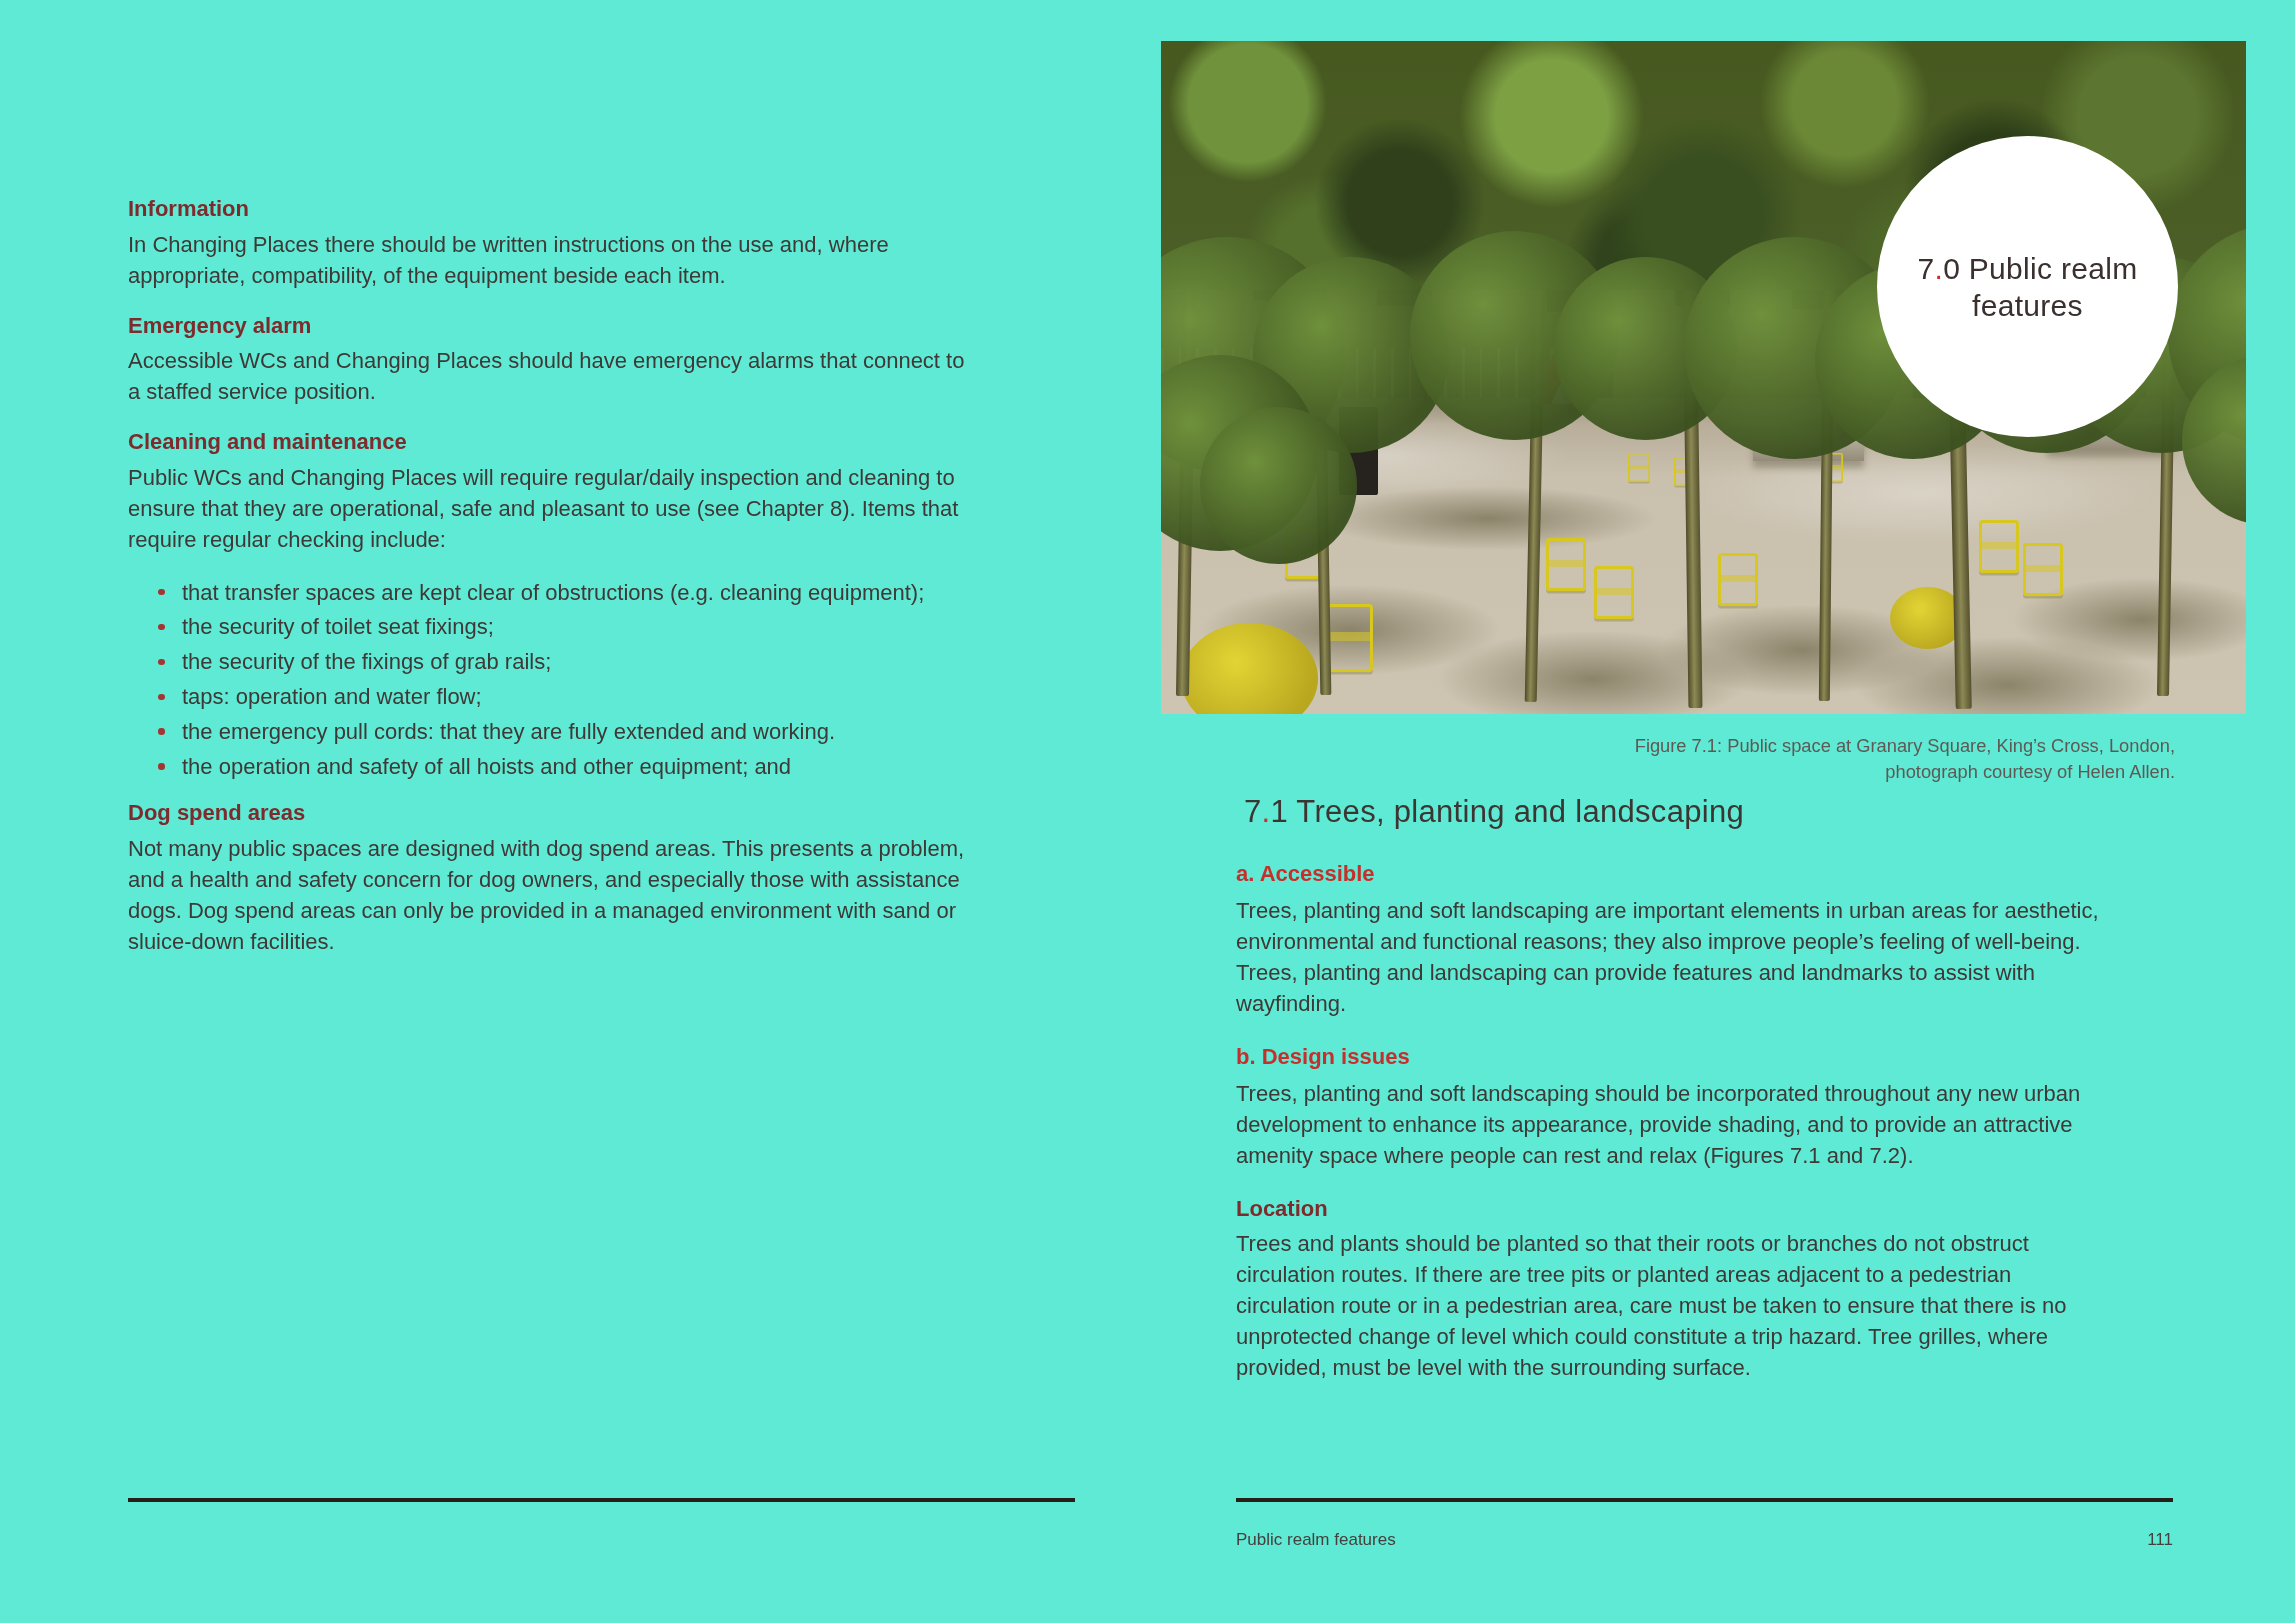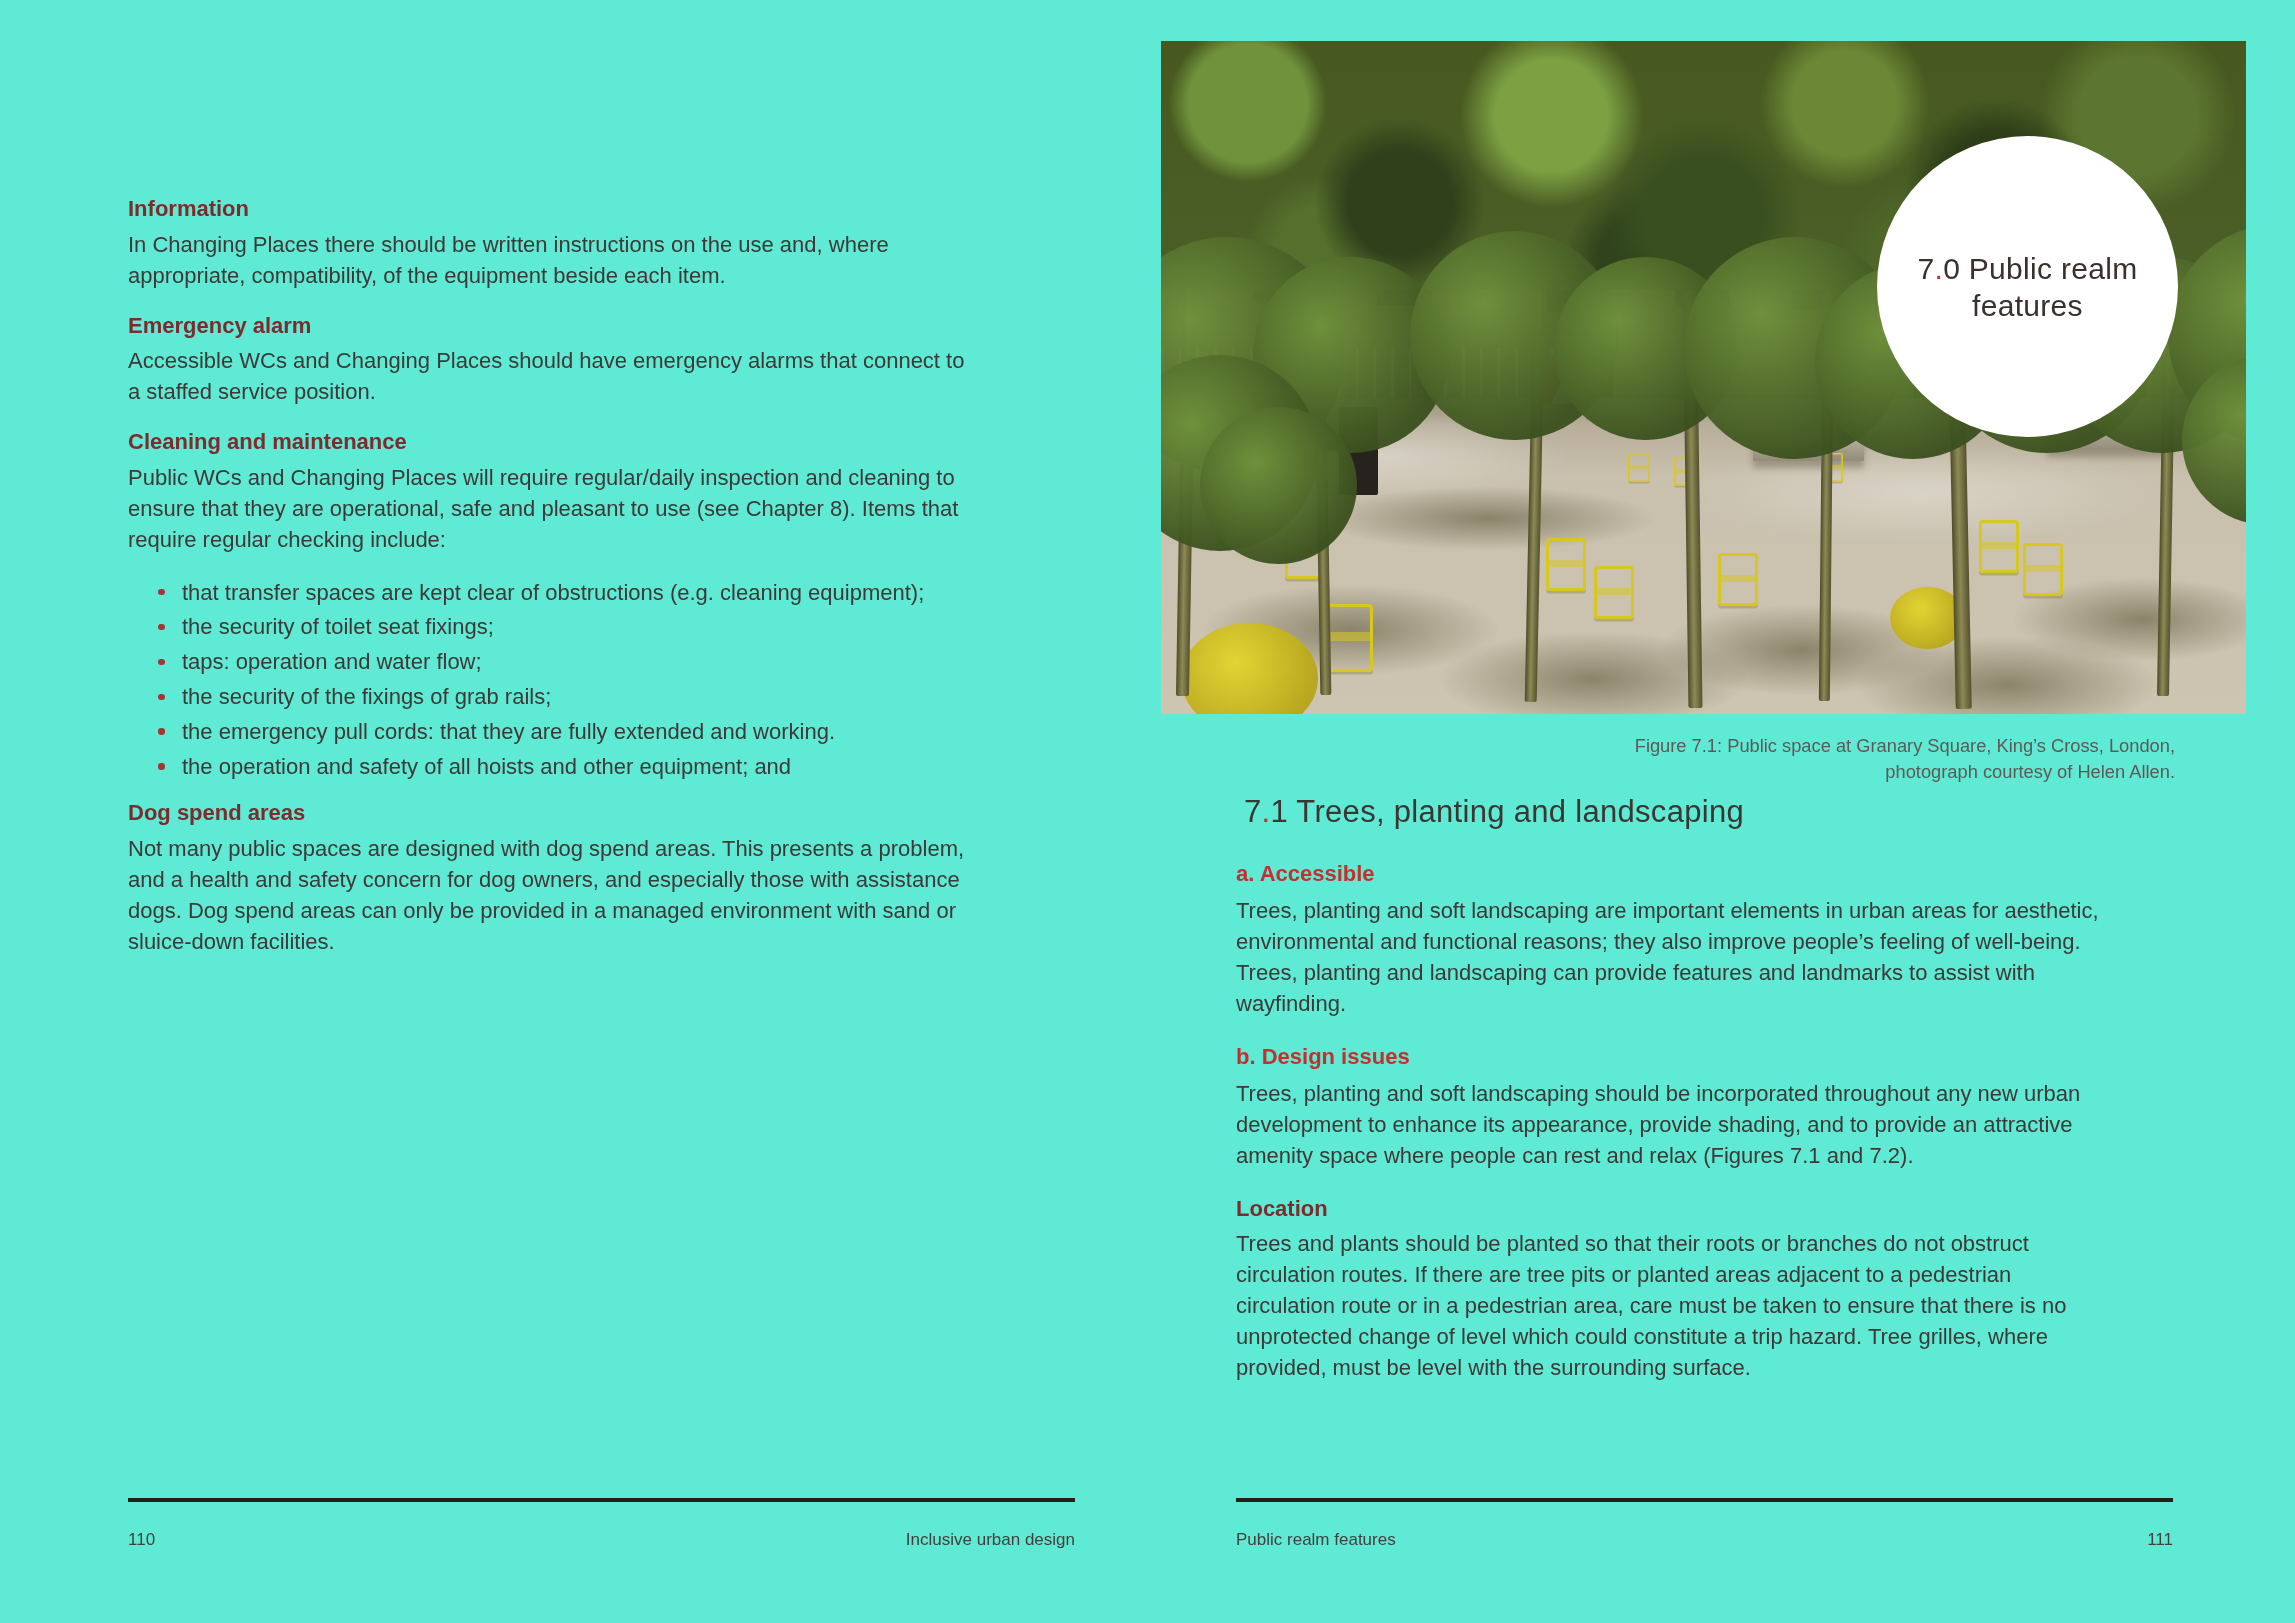--- a/index.html
+++ b/index.html
@@ -84,22 +84,22 @@
 
     <h3 class="mh">Emergency alarm</h3>
     <p>Accessible WCs and Changing Places should have emergency alarms that connect to a staffed service position.</p>
 
     <h3 class="mh">Cleaning and maintenance</h3>
     <p>Public WCs and Changing Places will require regular/daily inspection and cleaning to ensure that they are operational, safe and pleasant to use (see Chapter 8). Items that require regular checking include:</p>
 
     <ul class="checks">
       <li>that transfer spaces are kept clear of obstructions (e.g. cleaning equipment);</li>
       <li>the security of toilet seat fixings;</li>
+      <li>the security of the fixings of grab rails;</li>
       <li>taps: operation and water flow;</li>
-      <li>the security of the fixings of grab rails;</li>
       <li>the emergency pull cords: that they are fully extended and working.</li>
       <li>the operation and safety of all hoists and other equipment; and</li>
     </ul>
 
     <h3 class="mh">Dog spend areas</h3>
     <p>Not many public spaces are designed with dog spend areas. This presents a problem, and a health and safety concern for dog owners, and especially those with assistance dogs. Dog spend areas can only be provided in a managed environment with sand or sluice-down facilities.</p>
   </section>
 
   <div class="photo">
 
@@ -190,23 +190,19 @@
     <h3 class="rh">b. Design issues</h3>
 
     <p>Trees, planting and soft landscaping should be incorporated throughout any new urban development to enhance its appearance, provide shading, and to provide an attractive amenity space where people can rest and relax (Figures 7.1 and 7.2).</p>
 
     <h3 class="mh">Location</h3>
     <p>Trees and plants should be planted so that their roots or branches do not obstruct circulation routes. If there are tree pits or planted areas adjacent to a pedestrian circulation route or in a pedestrian area, care must be taken to ensure that there is no unprotected change of level which could constitute a trip hazard. Tree grilles, where provided, must be level with the surrounding surface.</p>
   </section>
 
   <div class="rule l"></div>
   <div class="rule r"></div>
-  <div class="foot l">
-    <span>110</span>
-    <span>Inclusive urban design</span>
-  </div>
   <div class="foot r">
     <span>Public realm features</span>
     <span>111</span>
   </div>
 
 </div>
 
 
 </body></html>

